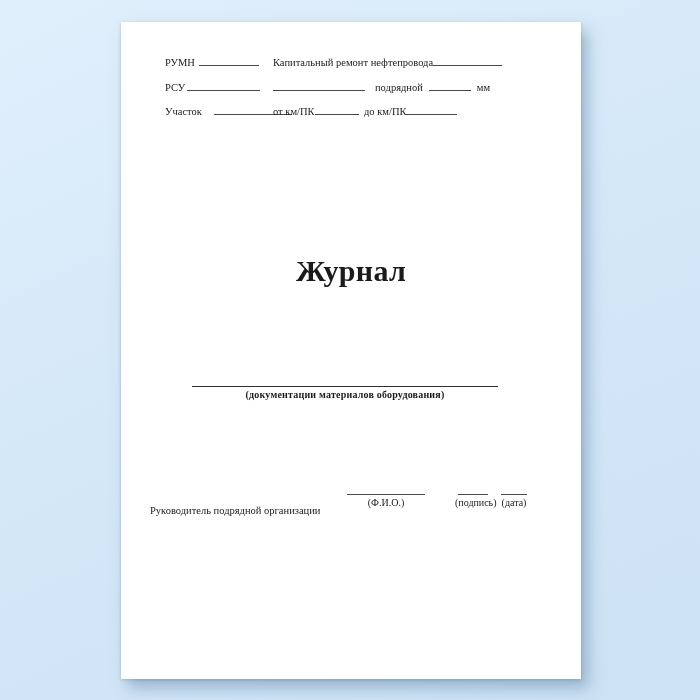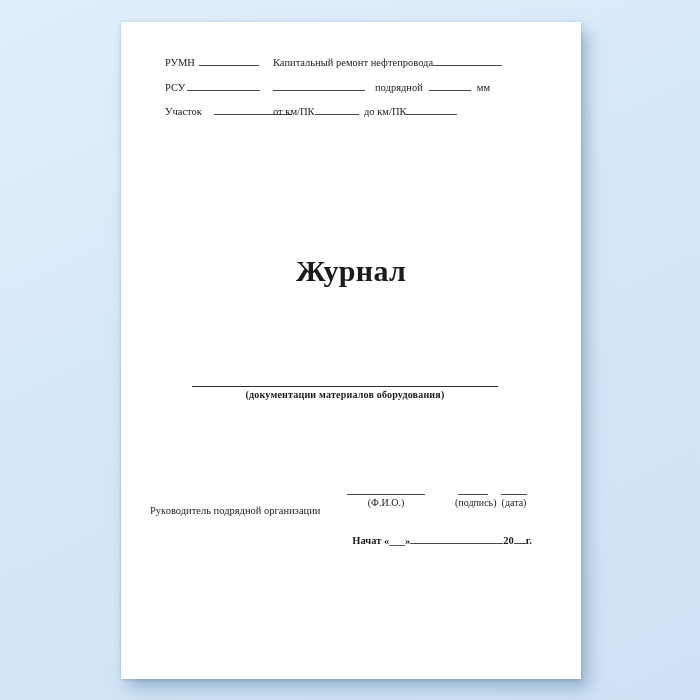--- a/index.html
+++ b/index.html
@@ -119,20 +119,16 @@
         <span class="line"></span>
         <span class="cap">(подпись)</span>
       </span>
       <span class="sg sg-date">
         <span class="line"></span>
         <span class="cap">(дата)</span>
       </span>
     </div>
 
     <div class="dates">
-      <div class="dline">
-        <span>Начат</span>
-        <span>«___»</span><span class="blank wlong"></span><span>20</span><span class="blank wshort"></span><span>г.</span>
-      </div>
     </div>
 
   </div>
 </div>
 
 </body></html>

